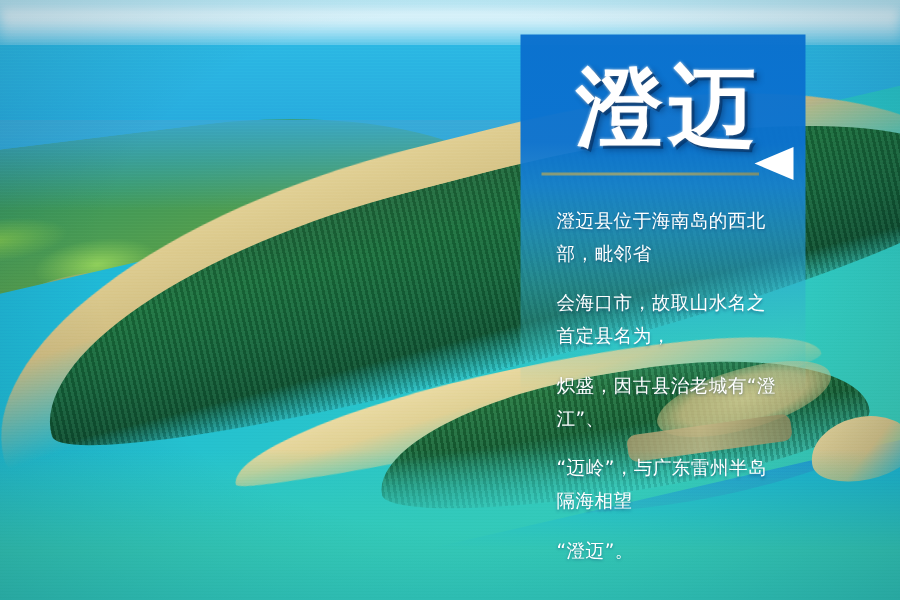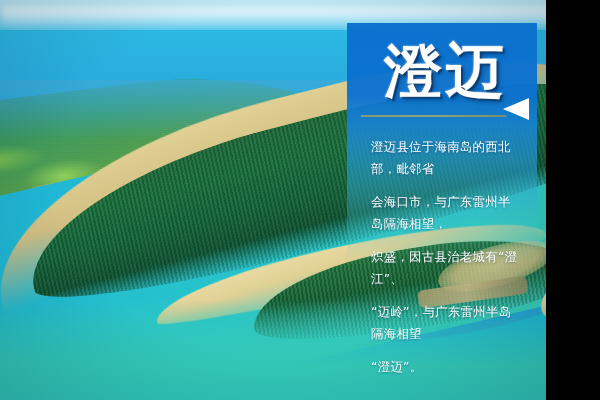--- a/index.html
+++ b/index.html
@@ -2,21 +2,21 @@
 <html><head>
 <meta charset="utf-8">
 <style>
   html, body {
     margin: 0;
     padding: 0;
     background: #000;
   }
   #stage {
     position: relative;
-    width: 546px;
+    width: 600px;
     height: 400px;
     overflow: hidden;
     font-family: "DejaVu Sans", "Liberation Sans", sans-serif;
     user-select: none;
   }
 
   
   .photo {
     position: absolute;
     inset: 0;
@@ -290,20 +290,20 @@
     <div class="grain"></div>
     <div class="vignette"></div>
   </div>
 
   <div class="panel">
     <div class="panel-title">澄迈</div>
     <div class="divider"></div>
     <div class="arrow"></div>
     <div class="panel-body">
       <p>澄迈县位于海南岛的西北部，毗邻省</p>
-      <p>会海口市，与广东雷州半岛隔海相望，</p>
+      <p>会海口市，故取山水名之首定县名为，</p>
       <p>炽盛，因古县治老城有“澄江”、</p>
       <p>“迈岭”，与广东雷州半岛隔海相望</p>
       <p>“澄迈”。</p>
     </div>
   </div>
 
 </div>
 
 </body></html>

